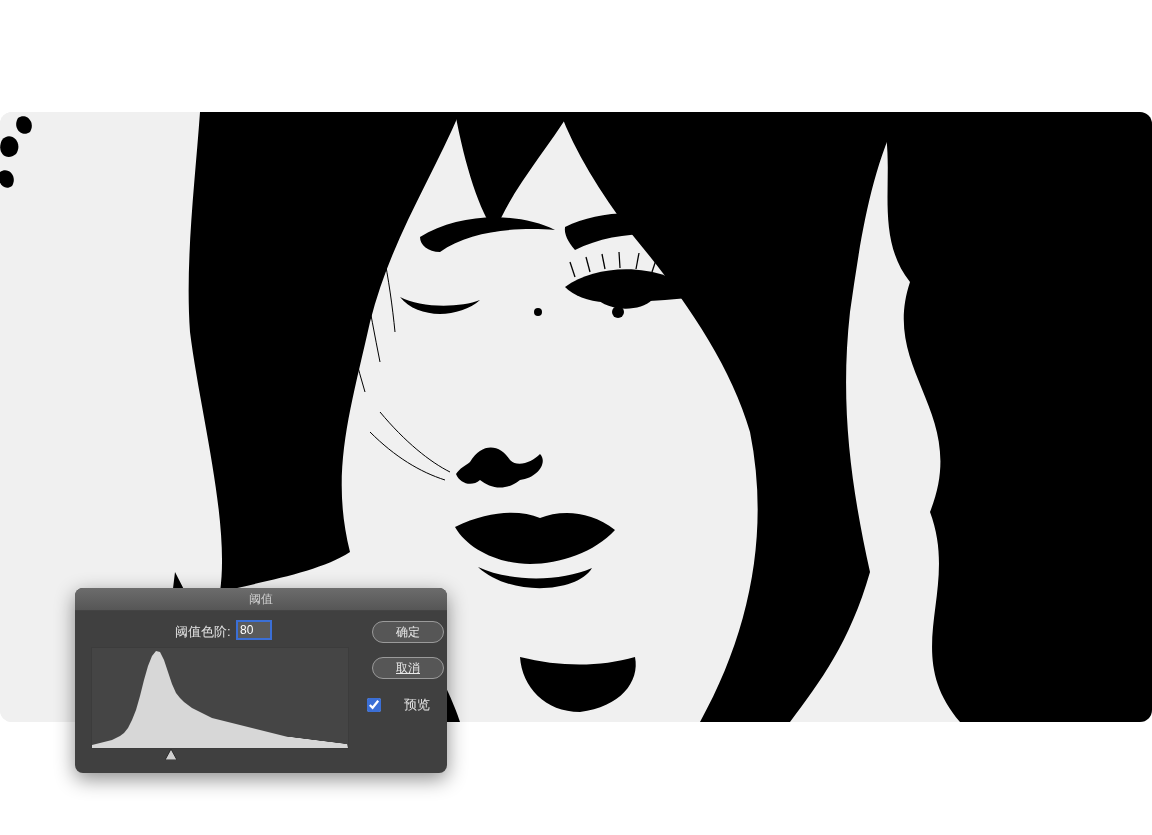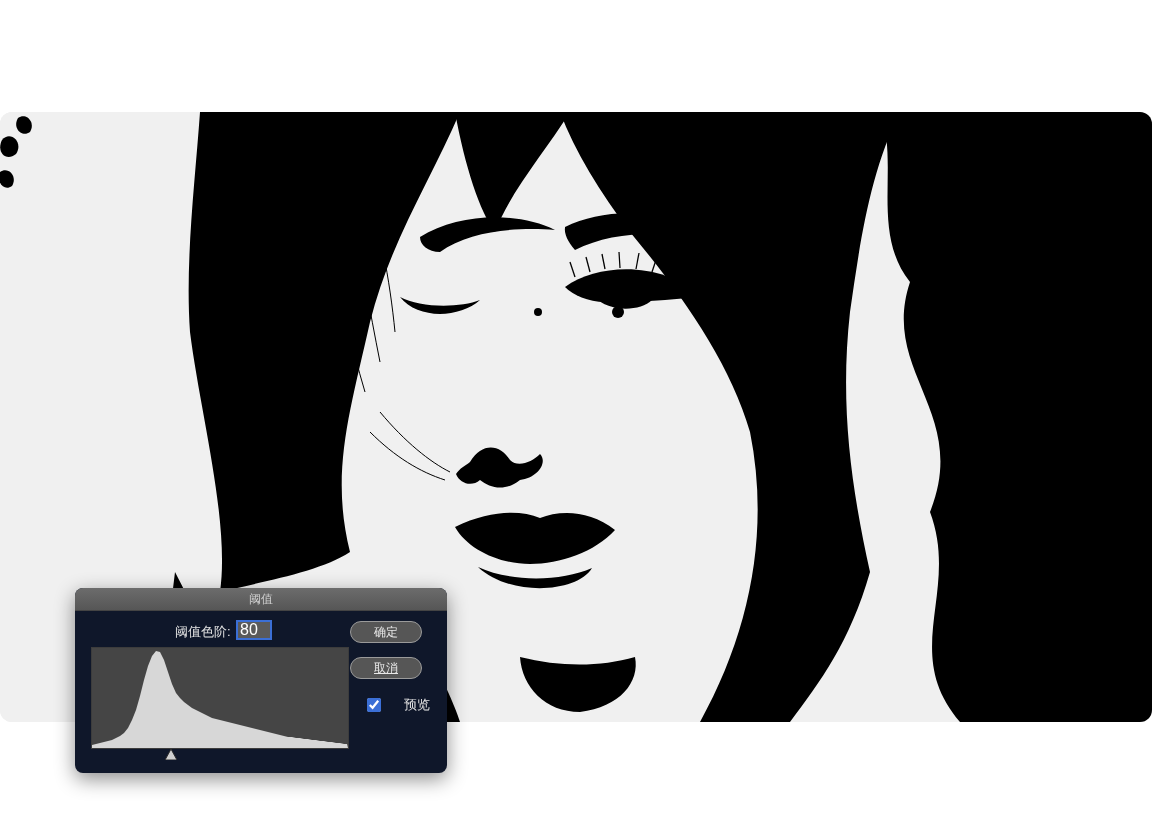--- a/index.html
+++ b/index.html
@@ -1,29 +1,29 @@
 <!DOCTYPE html>
 <html><head>
 <meta charset="utf-8">
 <style>
   html,body{margin:0;padding:0;width:1152px;height:835px;background:#fff;font-family:"Helvetica Neue",Arial,"Microsoft YaHei","微软雅黑",sans-serif;}
   .stage{position:relative;width:1152px;height:835px;}
   .canvas-panel{position:absolute;left:0;top:112px;width:1152px;height:610px;border-radius:12px;background:#f0f0f0;overflow:hidden;}
   .canvas-img{position:absolute;left:0;top:0;width:1152px;height:610px;}
-  .dlg{position:absolute;left:75px;top:588px;width:372px;height:185px;background:#0f172a;border-radius:8px;box-shadow:0 6px 20px rgba(0,0,0,.45);color:#e8e8e8;font-size:13px;}
+  .dlg{position:absolute;left:75px;top:588px;width:372px;height:185px;background:#404040;border-radius:8px;box-shadow:0 6px 20px rgba(0,0,0,.45);color:#e8e8e8;font-size:13px;}
   .dlg-titlebar{position:relative;height:22px;line-height:22px;text-align:center;color:#cfcfcf;
     background:linear-gradient(#6c6c6c,#565656);border-top-left-radius:8px;border-top-right-radius:8px;
     border-bottom:1px solid #444;}
   .dlg-title{font-size:12px;}
   .dlg-body{position:relative;padding:0;}
   .thresh-label{position:absolute;left:100px;top:12px;font-size:13px;color:#e2e2e2;}
   .thresh-input{position:absolute;left:162px;top:10px;width:28px;height:16px;
     background:#5a5a5a;color:#fff;border:1px solid #3b6fd6;outline:1px solid #3b6fd6;
-    font-size:16px;text-align:left;padding:0 2px;}
-  .btn{position:absolute;left:275px;width:72px;height:22px;border-radius:12px;border:1px solid #9a9a9a;
+    font-size:12px;text-align:left;padding:0 2px;}
+  .btn{position:absolute;left:297px;width:72px;height:22px;border-radius:12px;border:1px solid #9a9a9a;
     background:#565656;color:#e8e8e8;font-size:12px;cursor:pointer;}
   .btn-ok{top:10px;}
   .btn-cancel{top:46px;text-decoration:underline;}
   .preview-wrap{position:absolute;left:288px;top:84px;display:flex;align-items:center;gap:8px;}
   .chk{width:14px;height:14px;accent-color:#3b6fd6;cursor:pointer;}
   .preview-label{font-size:13px;color:#e2e2e2;margin-left:12px;}
   .histo-wrap{position:absolute;left:16px;top:36px;width:256px;height:100px;background:#454545;border:1px solid #3c3c3c;}
   .histo-svg{display:block;width:256px;height:100px;}
   .slider-track{position:absolute;left:16px;top:138px;width:256px;height:14px;}
   .slider-knob{position:absolute;top:0;width:12px;height:11px;margin-left:-6px;cursor:pointer;}

